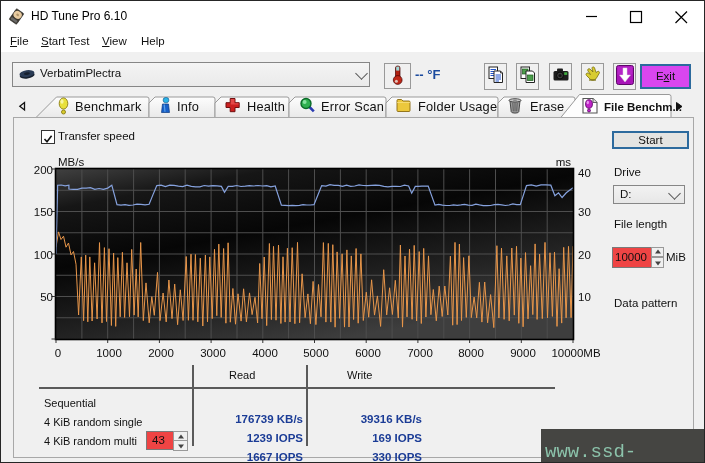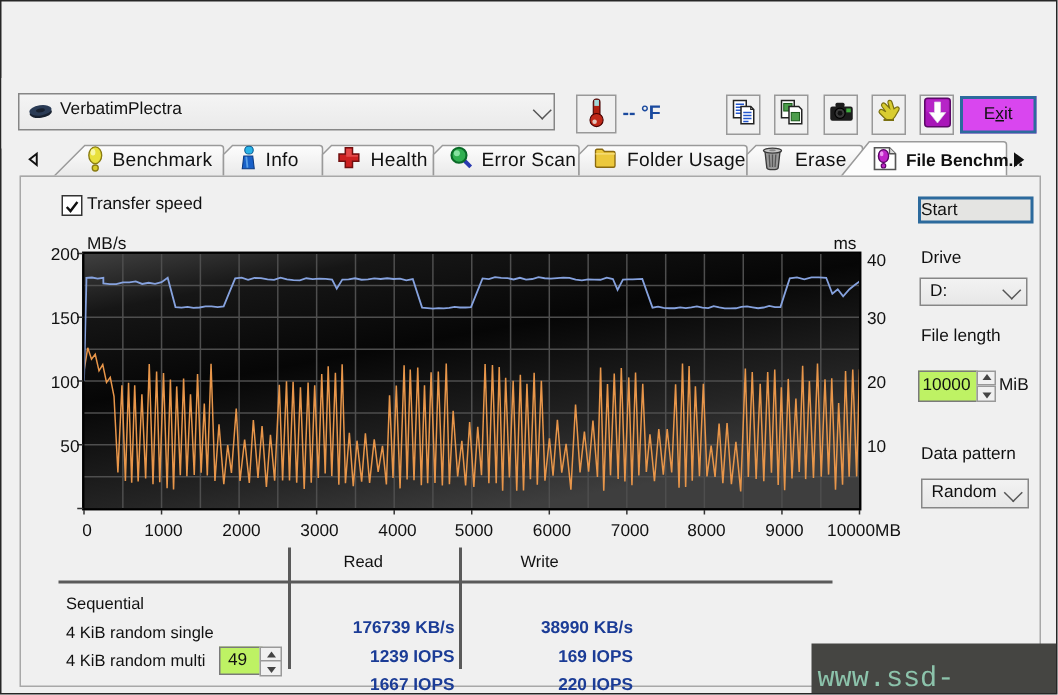--- a/index.html
+++ b/index.html
@@ -23,39 +23,61 @@
   #thermo{left:383px;width:25px;}
   #degf{left:414px;top:15px;font-size:13px;font-weight:bold;color:#1b4a9e;}
   #exit{left:639px;top:12px;width:51px;height:25px;background:#d946ef;border:2px solid #2c6a9d;box-sizing:border-box;text-align:center;font-size:11.5px;color:#111;line-height:20px;}
   
   #panel{left:12px;top:116px;width:679px;height:339px;border:1px solid #a8a8a8;background:#f0f0f0;}
   
   #cb{left:40px;top:129px;width:12px;height:12px;background:#fff;border:1px solid #333;}
   #cbl{left:57px;top:129px;font-size:11.5px;color:#111;}
   
   .rlabel{font-size:11.5px;color:#111;}
-  #start{left:611px;top:130px;width:73px;height:14px;background:#e4e4e2;border:2px solid #2c6a9d;box-sizing:content-box;font-size:11.5px;color:#111;line-height:14px;}
+  #start{left:611px;top:130px;width:73px;height:14px;background:#e4e4e2;border:2px solid #2c6a9d;box-sizing:content-box;text-align:center;font-size:11.5px;color:#111;line-height:14px;}
   .combo2{position:absolute;background:linear-gradient(#f2f2f2,#e7e7e7);border:1px solid #868686;font-size:11.5px;color:#111;}
   
   .tl{position:absolute;font-size:11px;color:#111;}
   .tv{position:absolute;font-size:11.5px;font-weight:bold;color:#1b3c96;text-align:right;margin-top:16px;}
   .vline{position:absolute;width:2px;background:#5a5a5a;}
   #hline{left:38px;top:386px;width:516px;height:2px;background:#5a5a5a;}
   
   #wm{left:540px;top:428px;width:163px;height:33px;background:#454542;}
   #wmt{left:544px;top:440px;font-family:"Liberation Mono",monospace;font-size:19px;color:#8cc3ab;}
   
-  .spinbox{position:absolute;background:#bef264;border:1px solid #7a7a7a;font-size:11.5px;color:#111;text-align:center;}
+  .spinbox{position:absolute;background:#ef4444;border:1px solid #7a7a7a;font-size:11.5px;color:#111;text-align:center;}
   .spinbtn{position:absolute;background:#f0f0f0;border:1px solid #999;}
   .tu{position:absolute;left:50%;top:50%;transform:translate(-50%,-65%);width:0;height:0;border-left:3px solid transparent;border-right:3px solid transparent;border-bottom:4px solid #444;}
   .td{position:absolute;left:50%;top:50%;transform:translate(-50%,-35%);width:0;height:0;border-left:3px solid transparent;border-right:3px solid transparent;border-top:4px solid #444;}
 </style>
 </head>
 <body>
 <div id="win">
+  <div class="abs" id="titlebar">
+    <svg class="abs" style="left:7px;top:7px" width="17" height="17" viewBox="0 0 17 17">
+      <g transform="rotate(35 8.5 8.5)">
+        <rect x="4" y="2" width="9" height="13" rx="1" fill="#3c3830" stroke="#1c1a16" stroke-width="0.6"></rect>
+        <ellipse cx="8.5" cy="6.5" rx="4.2" ry="3.8" fill="#e8cba0"></ellipse>
+        <ellipse cx="8.5" cy="6.5" rx="1.4" ry="1.2" fill="#b09468"></ellipse>
+        <rect x="5" y="11.5" width="7" height="2.6" fill="#777" opacity="0.8"></rect>
+      </g>
+    </svg>
+    <div class="abs" id="title">HD Tune Pro 6.10</div>
+    <svg class="abs" style="left:575px;top:0" width="128" height="30" viewBox="0 0 128 30">
+      <line x1="10" y1="15.5" x2="21" y2="15.5" stroke="#000" stroke-width="1.2"></line>
+      <rect x="54.5" y="10.5" width="11" height="11" fill="none" stroke="#000" stroke-width="1.2"></rect>
+      <path d="M99.5 10.5 L111 22 M111 10.5 L99.5 22" stroke="#000" stroke-width="1.2"></path>
+    </svg>
+  </div>
+  <div class="abs" id="menubar">
+    <span class="mi" style="left:9px"><span class="ul">F</span>ile</span>
+    <span class="mi" style="left:40px"><span class="ul">S</span>tart Test</span>
+    <span class="mi" style="left:101px"><span class="ul">V</span>iew</span>
+    <span class="mi" style="left:140px">Help</span>
+  </div>
   <div class="abs" id="toolbar">
     <div class="abs" id="combo">
       <svg class="abs" style="left:5px;top:5px" width="19" height="13" viewBox="0 0 19 13">
         <g transform="rotate(-8 9 6)">
           <ellipse cx="9" cy="7.2" rx="7.5" ry="3.4" fill="#17202e"></ellipse>
           <ellipse cx="9" cy="5.6" rx="7.5" ry="3.4" fill="#2a3b55"></ellipse>
           <ellipse cx="9" cy="5.6" rx="3" ry="1.3" fill="#17202e"></ellipse>
         </g>
       </svg>
       <div class="abs" id="combotext">VerbatimPlectra</div>
@@ -244,44 +266,40 @@
       <span style="position:absolute;right:4px;top:3px">10000</span>
     </div>
   <div class="spinbtn" style="left:650px;top:246px;width:11px;height:8px;">
       <div class="tu"></div>
     </div>
   <div class="spinbtn" style="left:650px;top:256px;width:11px;height:9px;">
       <div class="td"></div>
     </div>
   <div class="abs rlabel" style="left:665px;top:250px">MiB</div>
   <div class="abs rlabel" style="left:613px;top:296px">Data pattern</div>
-  <div class="combo2" style="left:613px;top:318px;width:70px;height:18px;">
-    <span style="position:absolute;left:6px;top:2px">Random</span>
-    <div class="chev" style="left:56px;top:4px"></div>
-  </div>
 
   <div class="vline" style="left:191px;top:364px;height:81px"></div>
   <div class="vline" style="left:305px;top:364px;height:81px"></div>
   <div class="tl" style="left:228px;top:368px">Read</div>
   <div class="tl" style="left:346px;top:368px">Write</div>
   <div class="abs" id="hline"></div>
   <div class="tl" style="left:43px;top:396px">Sequential</div>
   <div class="tl" style="left:43px;top:415px">4 KiB random single</div>
   <div class="tl" style="left:43px;top:434px">4 KiB random multi</div>
   <div class="spinbox" style="left:145px;top:430px;width:27px;height:17px;">
-      <span style="position:absolute;left:5px;top:2px">49</span>
+      <span style="position:absolute;left:5px;top:2px">43</span>
     </div>
   <div class="spinbtn" style="left:172px;top:430px;width:13px;height:9px;">
       <div class="tu"></div>
     </div>
   <div class="spinbtn" style="left:172px;top:439px;width:13px;height:9px;">
       <div class="td"></div>
     </div>
   <div class="tv" style="left:200px;top:396px;width:102px">176739 KB/s</div>
   <div class="tv" style="left:200px;top:415px;width:102px">1239 IOPS</div>
   <div class="tv" style="left:200px;top:434px;width:102px">1667 IOPS</div>
-  <div class="tv" style="left:320px;top:396px;width:101px">38990 KB/s</div>
+  <div class="tv" style="left:320px;top:396px;width:101px">39316 KB/s</div>
   <div class="tv" style="left:320px;top:415px;width:101px">169 IOPS</div>
-  <div class="tv" style="left:320px;top:434px;width:101px">220 IOPS</div>
+  <div class="tv" style="left:320px;top:434px;width:101px">330 IOPS</div>
 
   <div class="abs" id="wm"></div>
   <div class="abs" id="wmt">www.ssd-tester.es</div>
 </div>
 
 </body></html>

